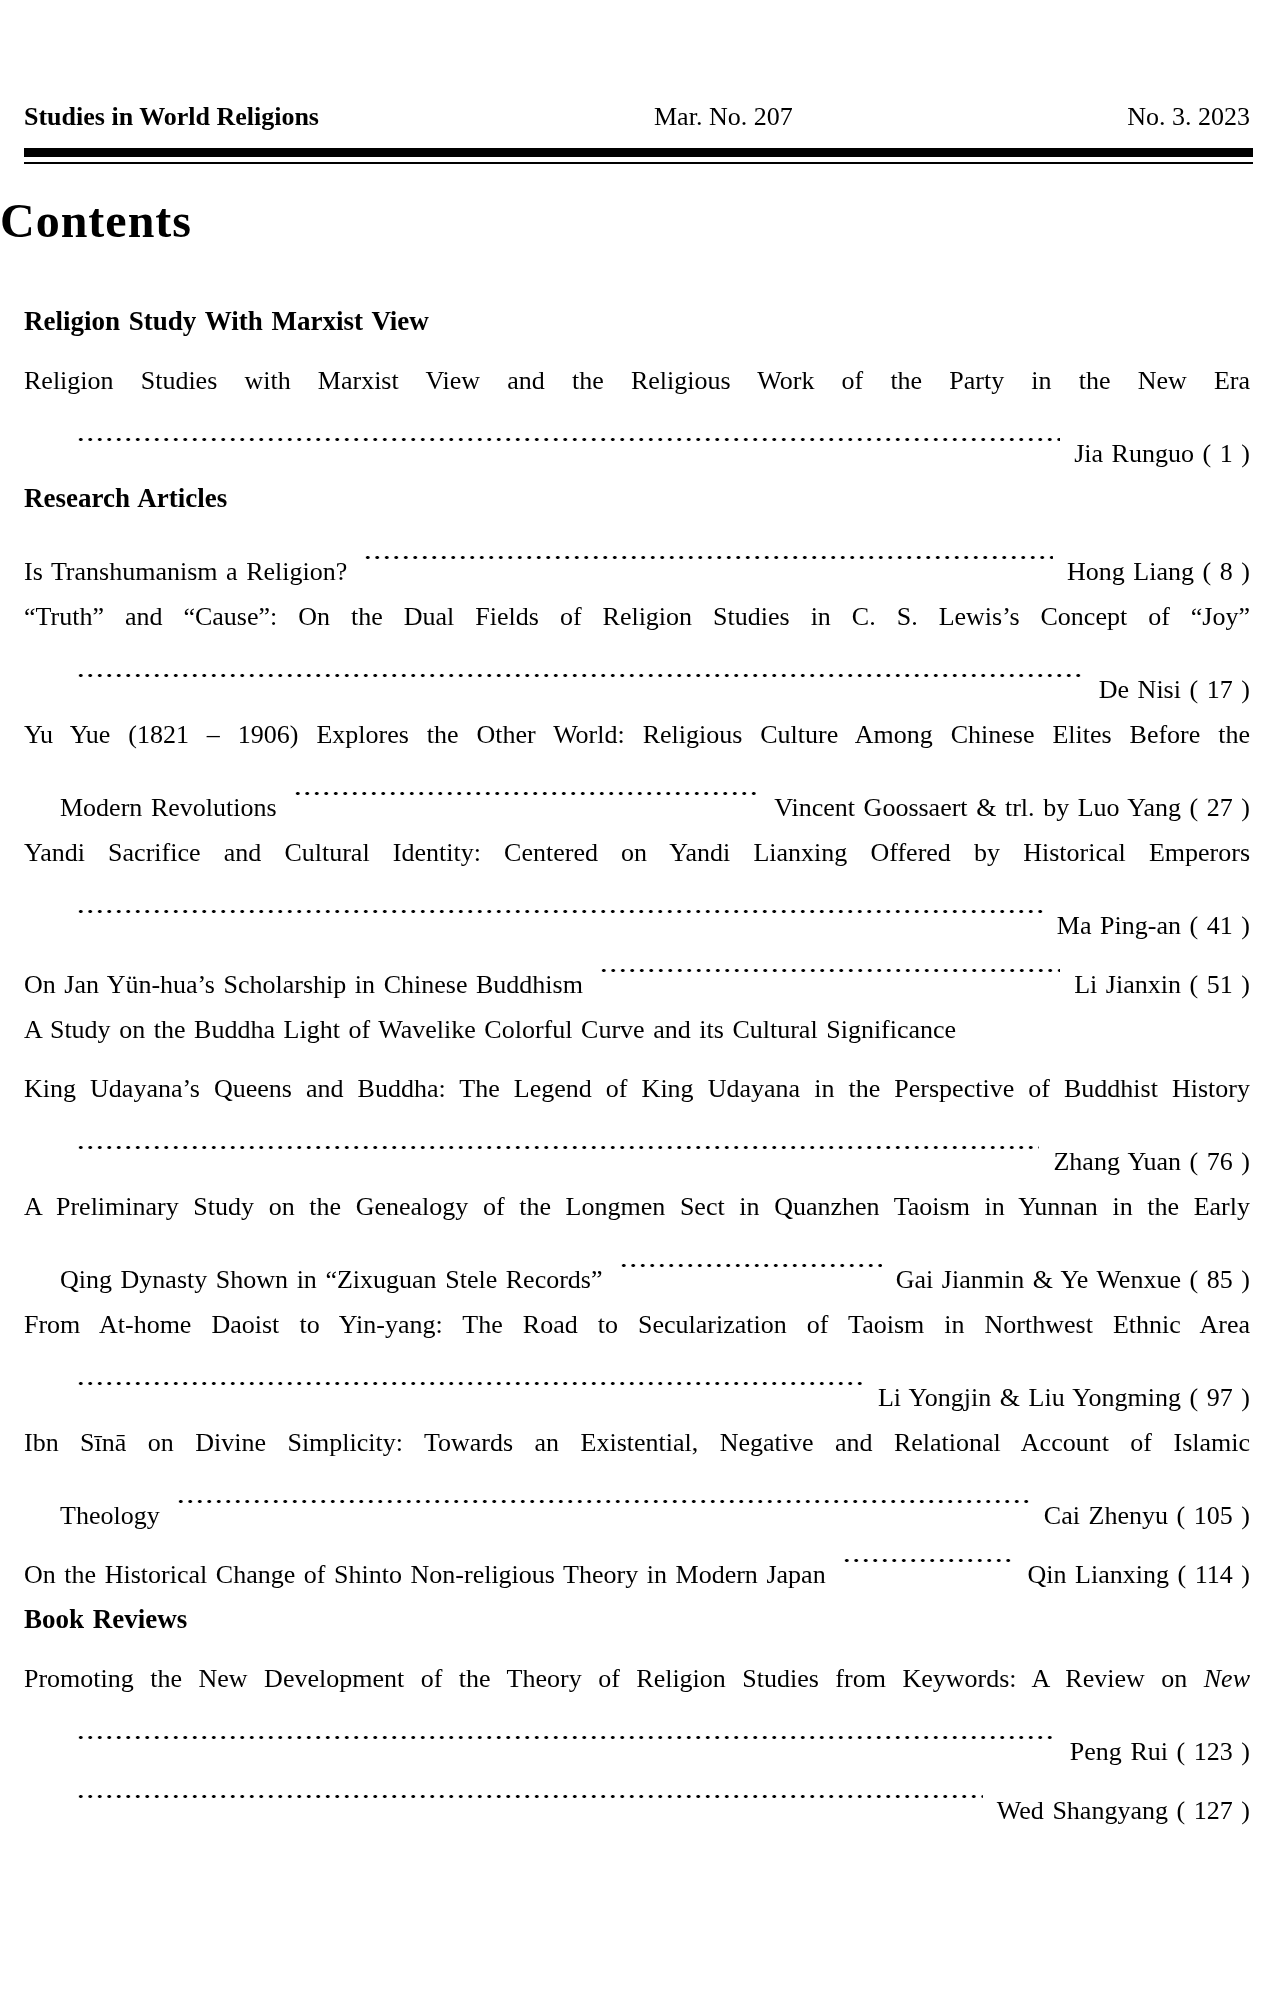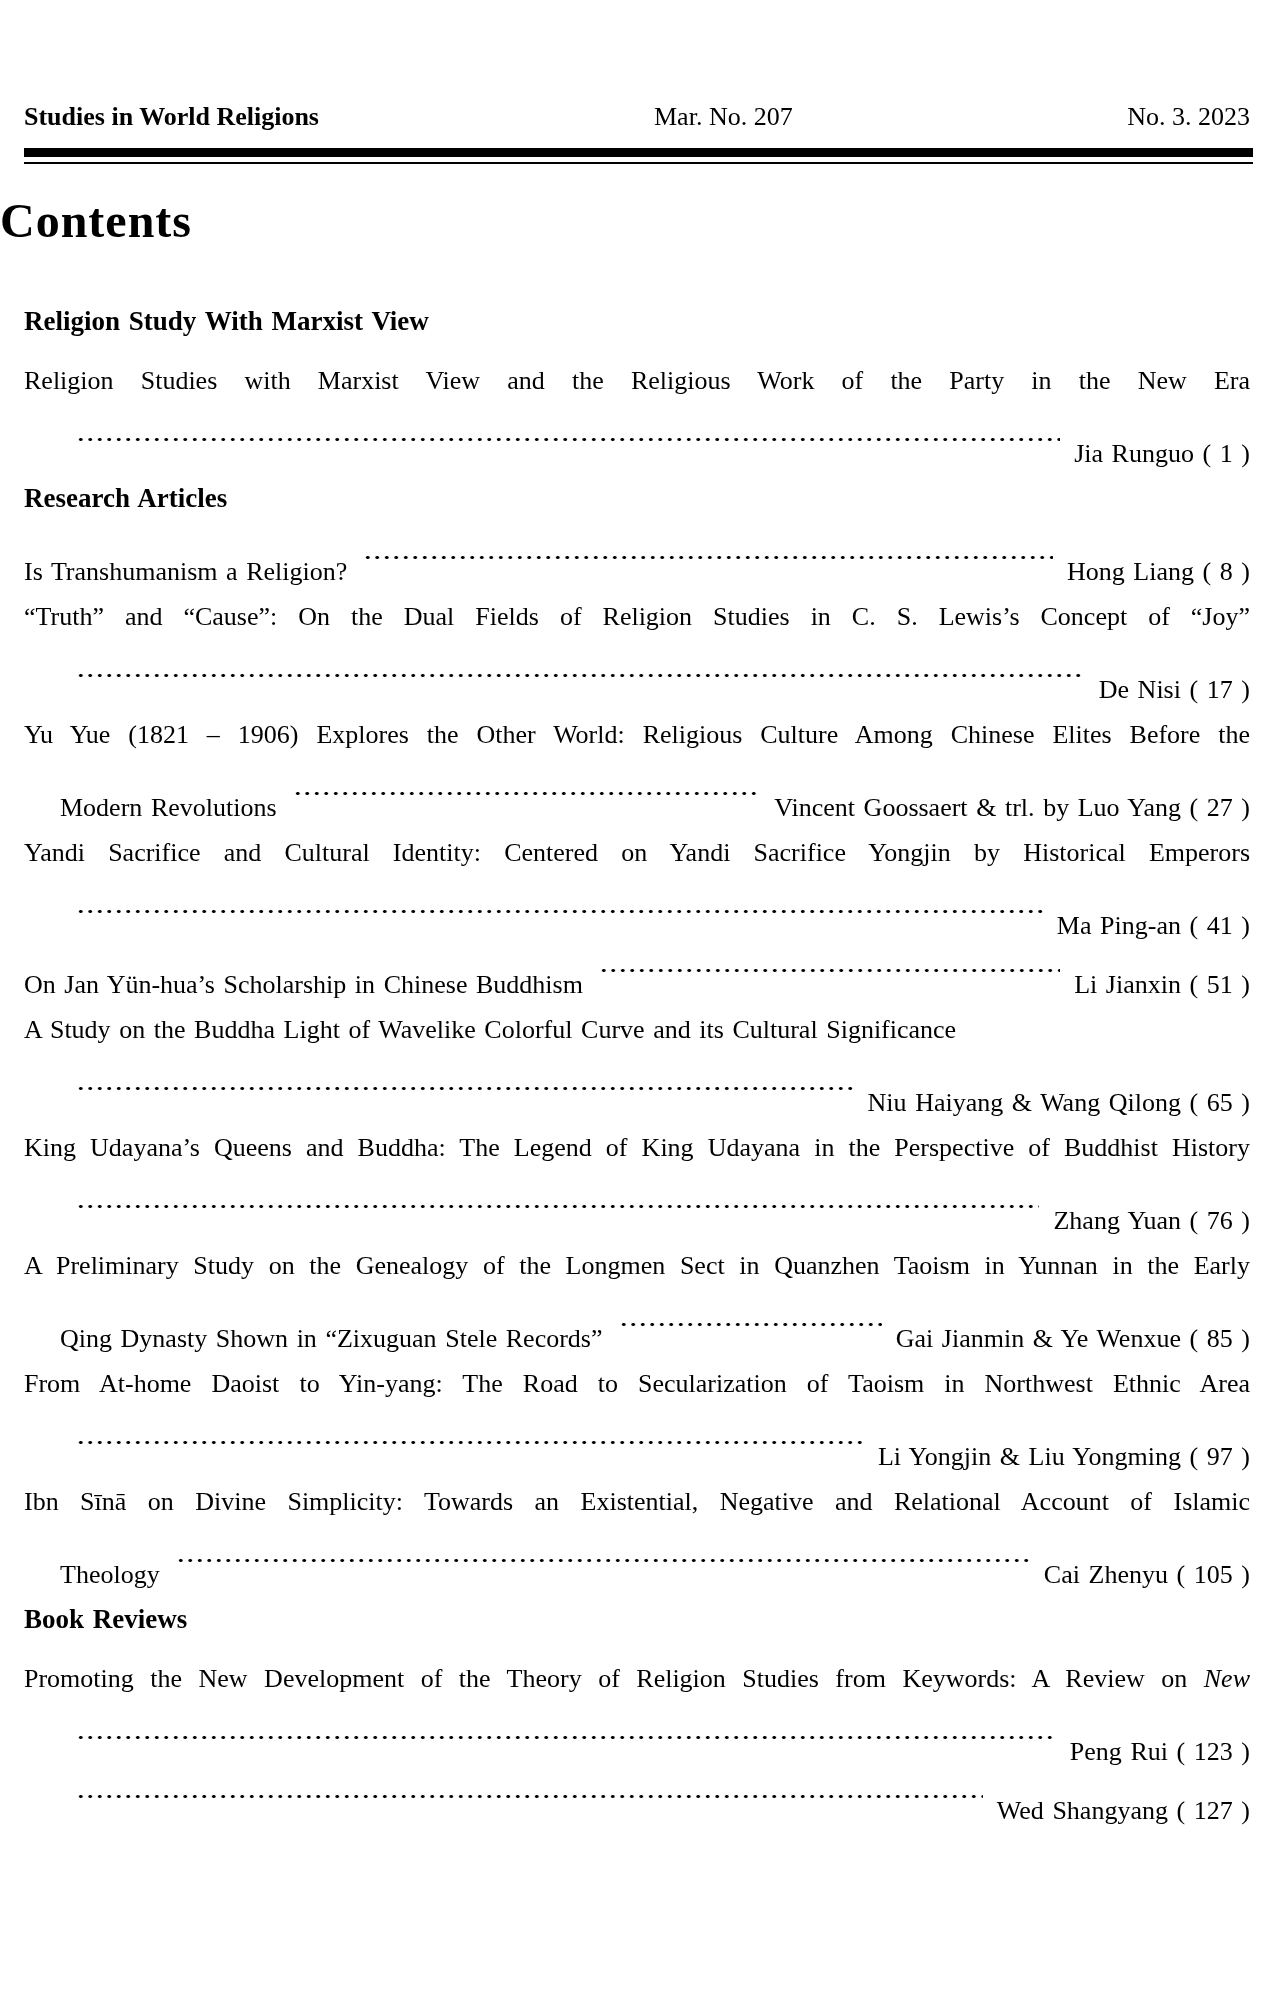--- a/index.html
+++ b/index.html
@@ -86,35 +86,31 @@
       <div class="row flexrow indent">
         <span class="leader"></span>
         <span class="right">De Nisi ( 17 )</span>
       </div>
       <div class="row justify"><span class="title"><span>Yu Yue (1821 – 1906) Explores the Other World: Religious Culture Among Chinese Elites Before the</span></span></div>
       <div class="row flexrow indent">
         <span class="title"><span>Modern Revolutions</span></span>
         <span class="leader"></span>
         <span class="right">Vincent Goossaert &amp; trl. by Luo Yang ( 27 )</span>
       </div>
-      <div class="row justify"><span class="title"><span>Yandi Sacrifice and Cultural Identity: Centered on Yandi Sacrifice Yongjin by Historical Emperors</span></span></div>
+      <div class="row justify"><span class="title"><span>Yandi Sacrifice and Cultural Identity: Centered on Yandi Lianxing Offered by Historical Emperors</span></span></div>
       <div class="row flexrow indent">
         <span class="leader"></span>
         <span class="right">Ma Ping-an ( 41 )</span>
       </div>
       <div class="row flexrow">
         <span class="title"><span>On Jan Yün-hua’s Scholarship in Chinese Buddhism</span></span>
         <span class="leader"></span>
         <span class="right">Li Jianxin ( 51 )</span>
       </div>
       <div class="row"><span class="title"><span>A Study on the Buddha Light of Wavelike Colorful Curve and its Cultural Significance</span></span></div>
-      <div class="row flexrow indent">
-        <span class="leader"></span>
-        <span class="right">Niu Haiyang &amp; Wang Qilong ( 65 )</span>
-      </div>
       <div class="row justify"><span class="title"><span>King Udayana’s Queens and Buddha: The Legend of King Udayana in the Perspective of Buddhist History</span></span></div>
       <div class="row flexrow indent">
         <span class="leader"></span>
         <span class="right">Zhang Yuan ( 76 )</span>
       </div>
       <div class="row justify"><span class="title"><span>A Preliminary Study on the Genealogy of the Longmen Sect in Quanzhen Taoism in Yunnan in the Early</span></span></div>
       <div class="row flexrow indent">
         <span class="title"><span>Qing Dynasty Shown in “Zixuguan Stele Records”</span></span>
         <span class="leader"></span>
         <span class="right">Gai Jianmin &amp; Ye Wenxue ( 85 )</span>
@@ -123,20 +119,25 @@
       <div class="row flexrow indent">
         <span class="leader"></span>
         <span class="right">Li Yongjin &amp; Liu Yongming ( 97 )</span>
       </div>
       <div class="row justify"><span class="title"><span>Ibn Sīnā on Divine Simplicity: Towards an Existential, Negative and Relational Account of Islamic</span></span></div>
       <div class="row flexrow indent">
         <span class="title"><span>Theology</span></span>
         <span class="leader"></span>
         <span class="right">Cai Zhenyu ( 105 )</span>
       </div>
+      <div class="row flexrow">
+        <span class="title"><span>On the Historical Change of Shinto Non-religious Theory in Modern Japan</span></span>
+        <span class="leader"></span>
+        <span class="right">Qin Lianxing ( 114 )</span>
+      </div>
       <div class="row heading">Book Reviews</div>
       <div class="row justify"><span class="title"><span>Promoting the New Development of the Theory of Religion Studies from Keywords: A Review on </span><span class="italic">New</span></span></div>
       <div class="row flexrow indent">
         <span class="leader"></span>
         <span class="right">Peng Rui ( 123 )</span>
       </div>
       <div class="row flexrow indent">
         <span class="leader"></span>
         <span class="right">Wed Shangyang ( 127 )</span>
       </div>

